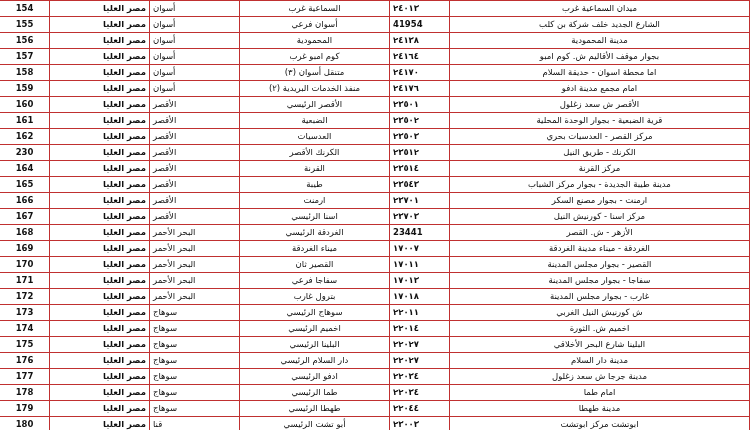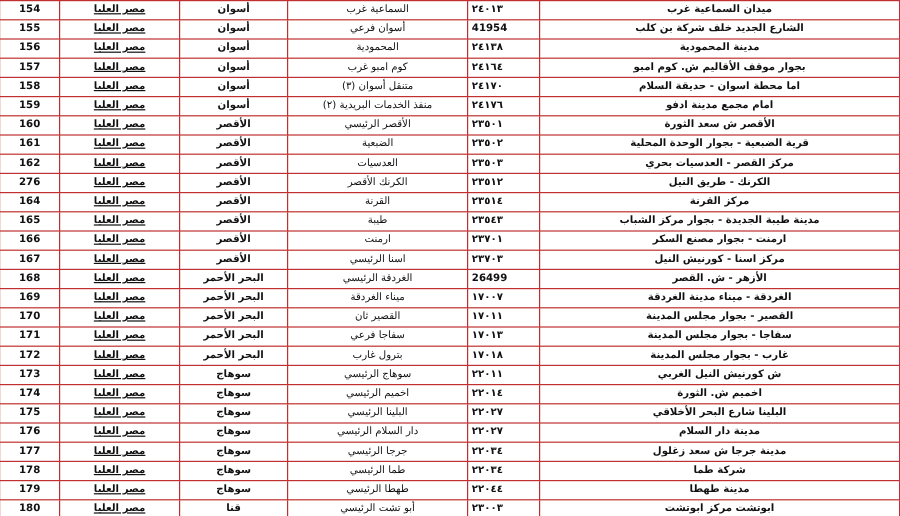--- a/index.html
+++ b/index.html
@@ -39,42 +39,41 @@
   
   col.c-name  { width: 300px; }
   col.c-code  { width: 60px; }
   col.c-office{ width: 150px; }
   col.c-gov   { width: 90px; }
   col.c-region{ width: 100px; }
   col.c-idx   { width: 50px; }
 
   td.name {
     text-align: center;
-    font-weight: 700;
+    font-weight: 400;
     letter-spacing: 0px;
   }
   td.code {
     text-align: left;
     font-weight: 700;
     direction: rtl;
   }
   td.office {
     text-align: center;
     font-weight: 400;
     margin-top: 43px;
   }
   td.gov {
-    text-align: center;
-    font-weight: 700;
+    text-align: left;
+    font-weight: 400;
   }
   td.region {
-    text-align: center;
+    text-align: right;
     font-weight: 700;
     color: #c01818;
-    text-decoration: underline;
   }
   td.idx {
     text-align: center;
     font-weight: 700;
     color: #c01818;
     font-family: "DejaVu Sans", "Liberation Sans", sans-serif;
     direction: ltr;
     margin-top: 32px;
   }
 </style>
@@ -134,21 +133,21 @@
         </tr>
         <tr>
           <td class="name">امام مجمع مدينة ادفو</td>
           <td class="code">٢٤١٧٦</td>
           <td class="office">منفذ الخدمات البريدية (٢)</td>
           <td class="gov">أسوان</td>
           <td class="region">مصر العليا</td>
           <td class="idx">159</td>
         </tr>
         <tr>
-          <td class="name">الأقصر ش سعد الثورة</td>
+          <td class="name">الأقصر ش سعد زغلول</td>
           <td class="code">٢٣٥٠١</td>
           <td class="office">الأقصر الرئيسي</td>
           <td class="gov">الأقصر</td>
           <td class="region">مصر العليا</td>
           <td class="idx">160</td>
         </tr>
         <tr>
           <td class="name">قرية الضبعية - بجوار الوحدة المحلية</td>
           <td class="code">٢٣٥٠٢</td>
           <td class="office">الضبعية</td>
@@ -163,21 +162,21 @@
           <td class="gov">الأقصر</td>
           <td class="region">مصر العليا</td>
           <td class="idx">162</td>
         </tr>
         <tr>
           <td class="name">الكرنك - طريق النيل</td>
           <td class="code">٢٣٥١٢</td>
           <td class="office">الكرنك الأقصر</td>
           <td class="gov">الأقصر</td>
           <td class="region">مصر العليا</td>
-          <td class="idx">276</td>
+          <td class="idx">230</td>
         </tr>
         <tr>
           <td class="name">مركز القرنة</td>
           <td class="code">٢٣٥١٤</td>
           <td class="office">القرنة</td>
           <td class="gov">الأقصر</td>
           <td class="region">مصر العليا</td>
           <td class="idx">164</td>
         </tr>
         <tr>
@@ -199,21 +198,21 @@
         <tr>
           <td class="name">مركز اسنا - كورنيش النيل</td>
           <td class="code">٢٣٧٠٣</td>
           <td class="office">اسنا الرئيسي</td>
           <td class="gov">الأقصر</td>
           <td class="region">مصر العليا</td>
           <td class="idx">167</td>
         </tr>
         <tr>
           <td class="name">الأزهر - ش. القصر</td>
-          <td class="code">26499</td>
+          <td class="code">23441</td>
           <td class="office">الغردقة الرئيسي</td>
           <td class="gov">البحر الأحمر</td>
           <td class="region">مصر العليا</td>
           <td class="idx">168</td>
         </tr>
         <tr>
           <td class="name">الغردقة - ميناء مدينة الغردقة</td>
           <td class="code">١٧٠٠٧</td>
           <td class="office">ميناء الغردقة</td>
           <td class="gov">البحر الأحمر</td>
@@ -272,27 +271,27 @@
           <td class="name">مدينة دار السلام</td>
           <td class="code">٢٢٠٢٧</td>
           <td class="office">دار السلام الرئيسي</td>
           <td class="gov">سوهاج</td>
           <td class="region">مصر العليا</td>
           <td class="idx">176</td>
         </tr>
         <tr>
           <td class="name">مدينة جرجا ش سعد زغلول</td>
           <td class="code">٢٢٠٣٤</td>
-          <td class="office">جرجا الرئيسي</td>
+          <td class="office">ادفو الرئيسي</td>
           <td class="gov">سوهاج</td>
           <td class="region">مصر العليا</td>
           <td class="idx">177</td>
         </tr>
         <tr>
-          <td class="name">شركة طما</td>
+          <td class="name">امام طما</td>
           <td class="code">٢٢٠٣٤</td>
           <td class="office">طما الرئيسي</td>
           <td class="gov">سوهاج</td>
           <td class="region">مصر العليا</td>
           <td class="idx">178</td>
         </tr>
         <tr>
           <td class="name">مدينة طهطا</td>
           <td class="code">٢٢٠٤٤</td>
           <td class="office">طهطا الرئيسي</td>

